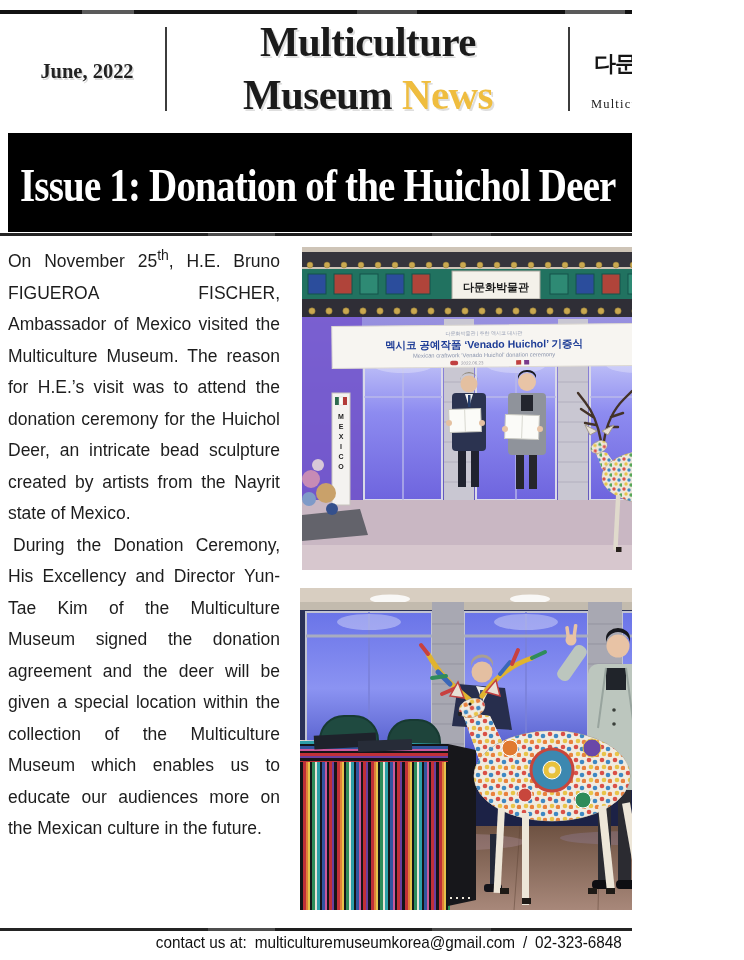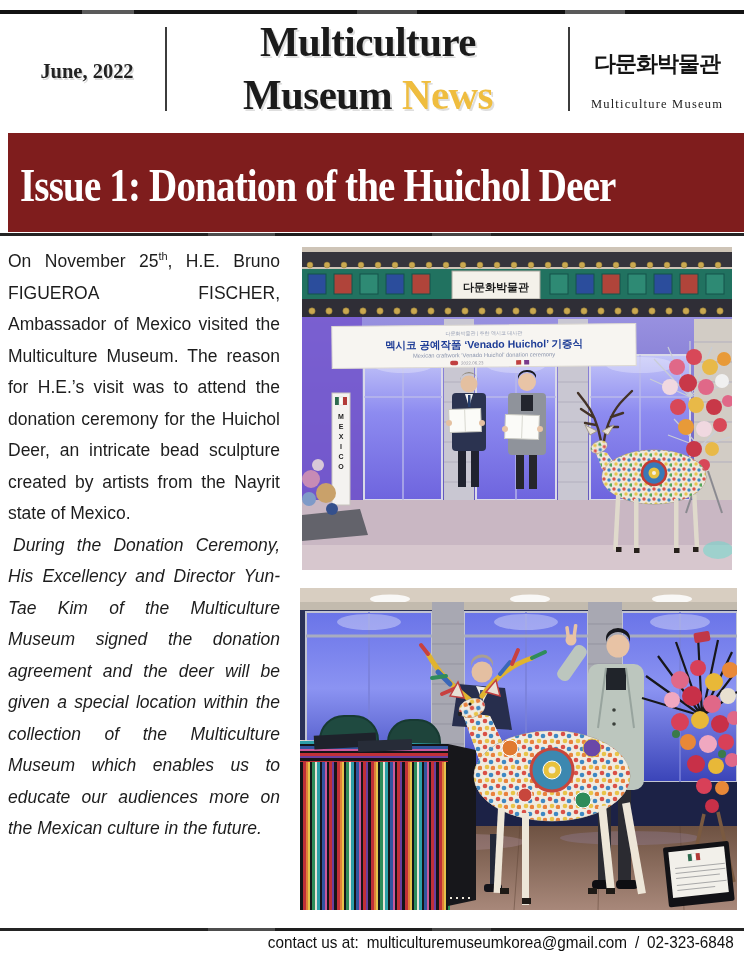--- a/index.html
+++ b/index.html
@@ -1,16 +1,16 @@
 <!DOCTYPE html>
 <html><head>
 <meta charset="utf-8">
 <style>
   html,body{margin:0;padding:0;background:#ffffff;}
-  .page{position:relative;width:744px;height:960px;background:#ffffff;overflow:hidden;
+  .page{position:relative;width:632px;height:960px;background:#ffffff;overflow:hidden;
         font-family:"Liberation Sans",sans-serif;color:#1d1d1d;}
 
   
   .topbar{position:absolute;left:0;top:10px;width:744px;height:4px;
     background:linear-gradient(90deg,#121212 0%,#121212 11%,#5a5a5a 11%,#5a5a5a 18%,
       #161616 18%,#161616 48%,#4a4a4a 48%,#4a4a4a 56%,#101010 56%,#101010 76%,
       #5a5a5a 76%,#5a5a5a 84%,#121212 84%);}
   .rule{position:absolute;left:0;width:744px;height:3px;
     background:linear-gradient(90deg,#242424 0%,#242424 28%,#4d4d4d 28%,#4d4d4d 37%,
       #1e1e1e 37%,#1e1e1e 58%,#454545 58%,#454545 66%,#242424 66%);}
@@ -27,30 +27,30 @@
   .title{position:absolute;left:172px;top:15px;width:392px;margin:0;text-align:center;
     font-family:"Liberation Serif",serif;font-weight:bold;font-size:43px;line-height:53px;
     color:#1b1b1b;letter-spacing:-.5px;transform:scaleX(.95);transform-origin:center;
     text-shadow:2px 2px 0 rgba(0,0,0,.13);}
   .title .accent{color:#EFBD3F;}
   .logo{position:absolute;left:574px;top:46px;width:166px;text-align:center;}
   .logo-kr{font-size:22px;font-weight:bold;color:#141414;line-height:36px;letter-spacing:-1px;}
   .logo-en{font-family:"Liberation Serif",serif;font-size:12.5px;color:#1c1c1c;letter-spacing:1.2px;margin-top:15px;}
 
   
-  .banner{position:absolute;left:8px;top:133px;width:736px;height:99px;background:#7f1d1d;}
+  .banner{position:absolute;left:8px;top:133px;width:736px;height:99px;background:#000000;}
   .banner-text{position:absolute;left:12px;top:0;height:99px;line-height:105px;white-space:nowrap;
     font-family:"Liberation Serif",serif;font-weight:bold;font-size:47px;color:#ffffff;
     letter-spacing:-1px;transform:scaleX(.83);transform-origin:left center;}
 
   
   .article{position:absolute;left:8px;top:246px;width:272px;}
   .article p{margin:0;font-size:17.5px;line-height:31.5px;text-align:justify;color:#1d1d1d;}
-  .article p sup{font-size:11px;line-height:0;}
-  .p2{text-indent:5px;font-style:italic;}
+  .article p sup{font-size:14px;line-height:0;}
+  .p2{text-indent:5px;}
 
   
   figure{margin:0;padding:0;}
   .photo{position:absolute;overflow:hidden;}
   .photo svg{display:block;}
   .photo1{left:302px;top:247px;width:430px;height:323px;}
   .photo2{left:300px;top:588px;width:437px;height:322px;}
   .vtext{writing-mode:vertical-rl;text-orientation:upright;}
 
   

